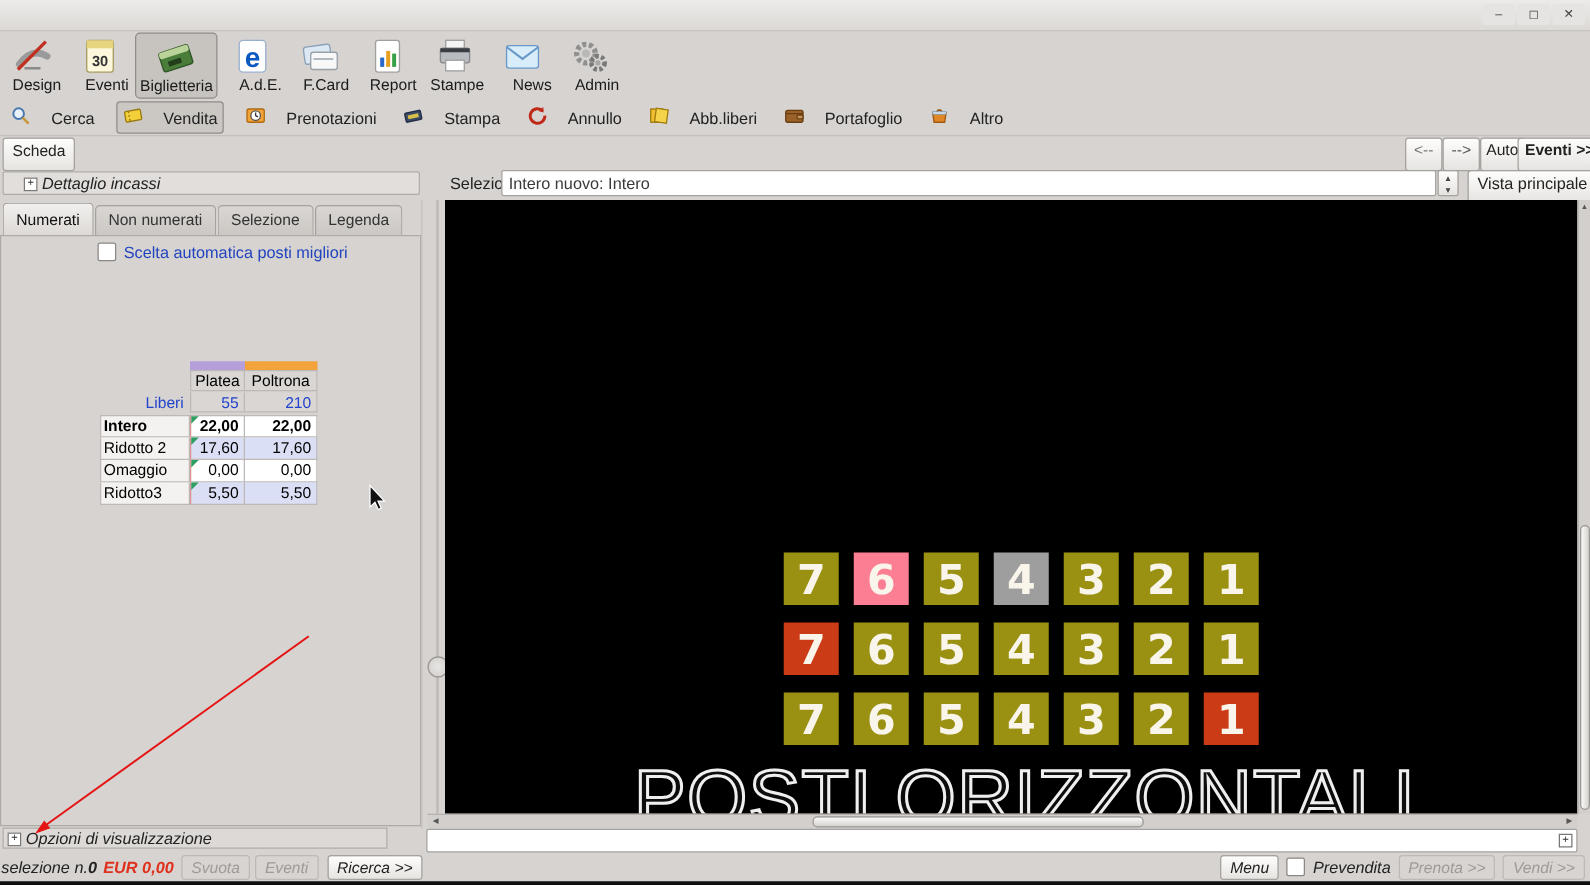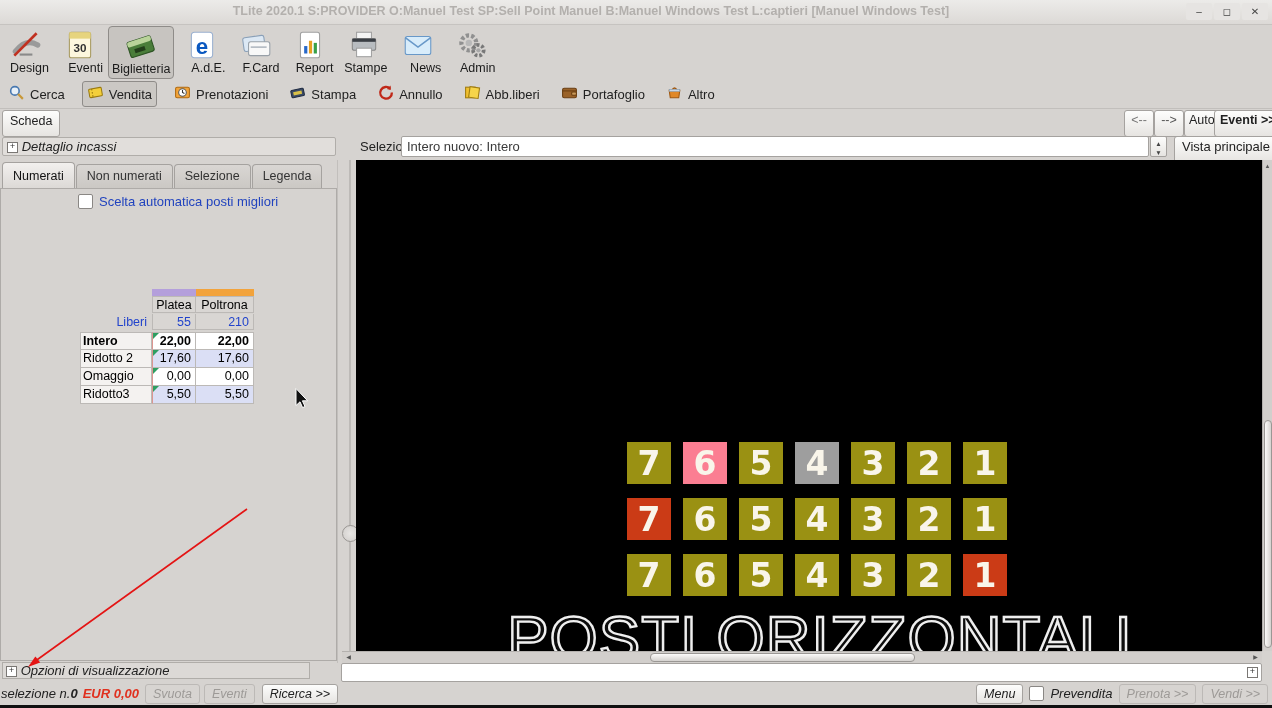--- a/index.html
+++ b/index.html
@@ -14,21 +14,21 @@
   .winbtn{position:absolute;top:3px;width:26px;height:17px;border:none;border-radius:2px;
     background:#e6e4e2;color:#444;font-size:10px;line-height:16px;text-align:center;padding:0;}
   
   #main-toolbar{left:0;top:24px;width:1272px;height:56px;display:flex;align-items:flex-start;padding-top:2px;}
   .tb-item{min-width:46px;text-align:right;padding:2px 3px;margin-right:2px;}
   .tb-item .ic{display:block;width:34px;height:32px;margin:0 auto;}
   .tb-item .lbl{display:block;font-size:12.5px;color:#1a1a1a;margin-top:1px;white-space:nowrap;}
   .tb-item.selected{background:#c7c4c0;border:1px solid #8f8c89;border-radius:4px;}
   
   #action-toolbar{left:0;top:80px;width:1272px;height:28px;display:flex;align-items:center;padding-left:4px;border-bottom:1px solid #c2bfbc;}
-  .act-item{display:flex;align-items:center;gap:5px;font-size:13px;color:#222;margin-right:13px;padding:2px 4px;white-space:nowrap;}
+  .act-item{display:flex;align-items:center;gap:16px;font-size:13px;color:#222;margin-right:13px;padding:2px 4px;white-space:nowrap;}
   .act-item.selected{background:#cbc8c4;border:1px solid #8f8c89;border-radius:3px;}
   .act-item svg{width:17px;height:17px;}
   
   .btn{display:inline-block;background:linear-gradient(#fdfdfc,#e6e4e1);border:1px solid #a5a29f;
     border-radius:3px;font-size:12.5px;color:#222;padding:2px 7px;text-align:center;white-space:nowrap;}
   .btn.disabled{background:#d7d4d1;color:#9d9a97;border-color:#bcb9b6;}
   .inset{background:#fff;border:1px solid #a5a29f;}
   .expander-box{display:inline-block;width:9px;height:9px;border:1px solid #7a7774;background:#fff;
     font-size:9px;line-height:7px;text-align:center;color:#333;vertical-align:middle;}
   .chk{display:inline-block;width:13px;height:13px;background:#fff;border:1px solid #8a8784;border-radius:2px;vertical-align:middle;}
@@ -40,21 +40,21 @@
   #event-field b{font-weight:bold;}
   .venue{color:#18338e;} .evt{color:#a33423;} .dt{color:#1b5ec6;}
   #nav-back{position:absolute;left:1124px;top:2px;width:28px;height:21px;padding:2px 0;color:#777;}
   #nav-fwd{position:absolute;left:1154px;top:2px;width:28px;height:21px;padding:2px 0;color:#555;}
   #auto-btn{position:absolute;left:1184px;top:2px;height:21px;padding:2px 4px;}
   #eventi-btn{position:absolute;left:1214px;top:2px;height:21px;padding:2px 5px;font-weight:bold;}
   
   #filter-row{left:0;top:134px;width:1272px;height:26px;}
   #dettaglio{position:absolute;left:2px;top:3px;width:334px;height:19px;background:#e1dedb;
     border:1px solid #b0ada9;border-radius:2px;font-size:13px;font-style:italic;color:#222;
-    line-height:18px;padding-left:4px;box-sizing:border-box;}
+    line-height:18px;padding-left:16px;box-sizing:border-box;}
   #seleziona-lbl{position:absolute;left:360px;top:5px;font-size:13px;color:#222;}
   #tariffa-combo{position:absolute;left:401px;top:2px;width:748px;height:21px;box-sizing:border-box;
     font-size:13px;color:#3a3a3a;line-height:19px;padding-left:5px;border-radius:2px;}
   #tariffa-spinner{position:absolute;left:1150px;top:2px;width:17px;height:21px;box-sizing:border-box;
     background:linear-gradient(#fdfdfc,#e6e4e1);border:1px solid #a5a29f;border-radius:2px;
     font-size:6.5px;color:#444;text-align:center;line-height:9px;padding-top:2px;}
   #vista-btn{position:absolute;left:1174px;top:2px;height:21px;padding:2px 7px;font-size:13px;}
   
   #left-panel{left:0;top:160px;width:341px;height:522px;}
   #tabbar{position:absolute;left:2px;top:2px;height:26px;display:flex;align-items:flex-end;}
@@ -117,21 +117,20 @@
   #sel-amount{color:#e0301e;font-weight:bold;margin:0 4px 0 5px;}
   #bottom-edge{left:0;top:705px;width:1272px;height:3px;background:#101010;}
   #overlay{position:absolute;left:0;top:0;width:1272px;height:708px;pointer-events:none;z-index:50;}
 </style>
 </head>
 <body>
 
 <div id="app">
 
   <div id="titlebar" class="abs">
-    <span id="title-text">TLite 2020.1 S:PROVIDER O:Manuel Test SP:Sell Point Manuel B:Manuel Windows Test L:captieri [Manuel Windows Test]</span>
     <button class="winbtn" style="left:1186px;">–</button>
     <button class="winbtn" style="left:1214px;">◻</button>
     <button class="winbtn" style="left:1242px;">✕</button>
   </div>
 
   <div id="main-toolbar" class="abs">
     <div class="tb-item">
       <span class="ic"><svg viewBox="0 0 32 32">
             <path d="M6 22 Q16 9 27 16" fill="none" stroke="#9a9a9a" stroke-width="5" stroke-linecap="round"></path>
             <line x1="5" y1="26" x2="26" y2="5" stroke="#c03020" stroke-width="2.5"></line>

